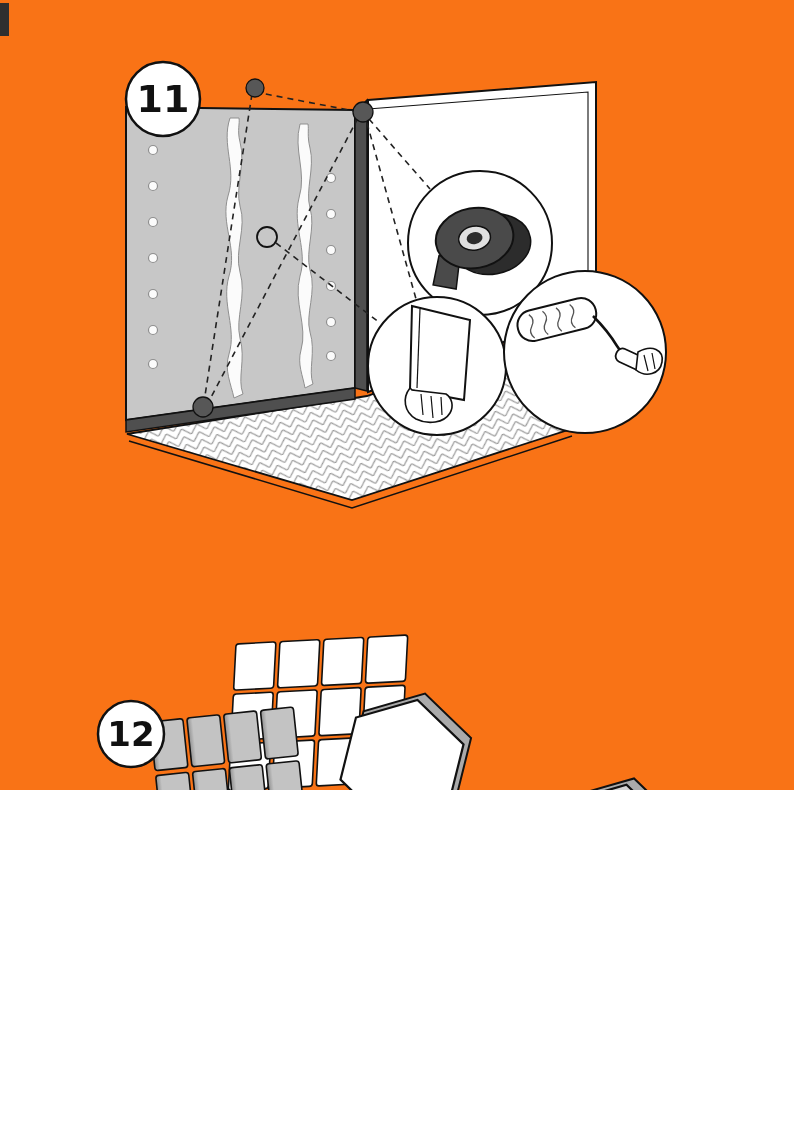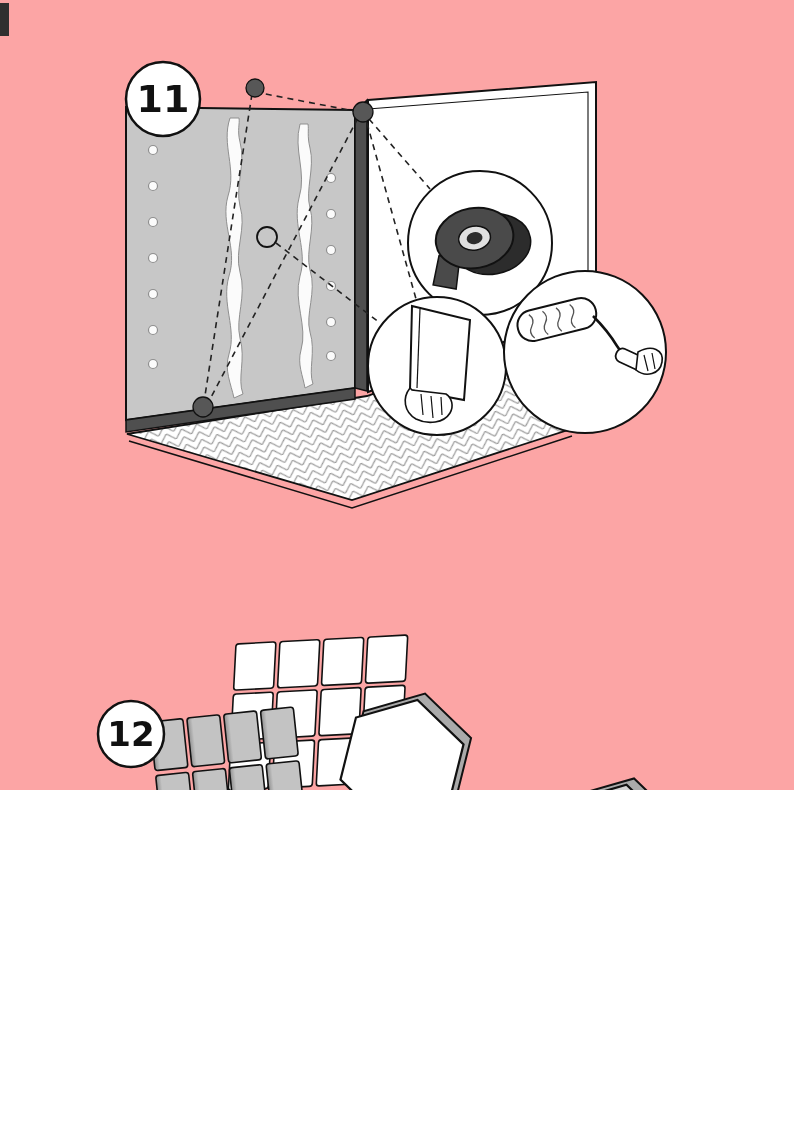--- a/index.html
+++ b/index.html
@@ -1,16 +1,16 @@
 <!DOCTYPE html>
 <html><head>
 <meta charset="utf-8">
 <style>
   html,body{margin:0;padding:0;background:#ffffff;}
-  .page{position:relative;width:794px;height:790px;background:#fca5a5;overflow:hidden;
+  .page{position:relative;width:794px;height:790px;background:#f97316;overflow:hidden;
         font-family:"DejaVu Sans","Liberation Sans",sans-serif;}
   svg{display:block;}
   .badge-text{font-family:"DejaVu Sans","Liberation Sans",sans-serif;font-weight:700;fill:#111;}
 </style>
 </head>
 <body>
 
 <div class="page">
 <svg width="794" height="1123" viewBox="0 0 794 1123" xmlns="http://www.w3.org/2000/svg">
 

